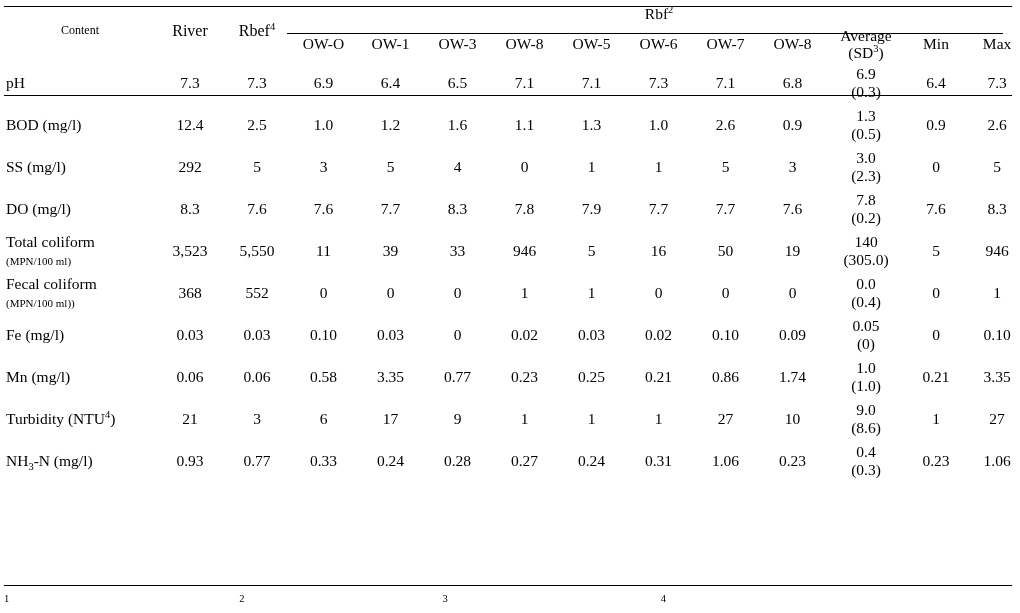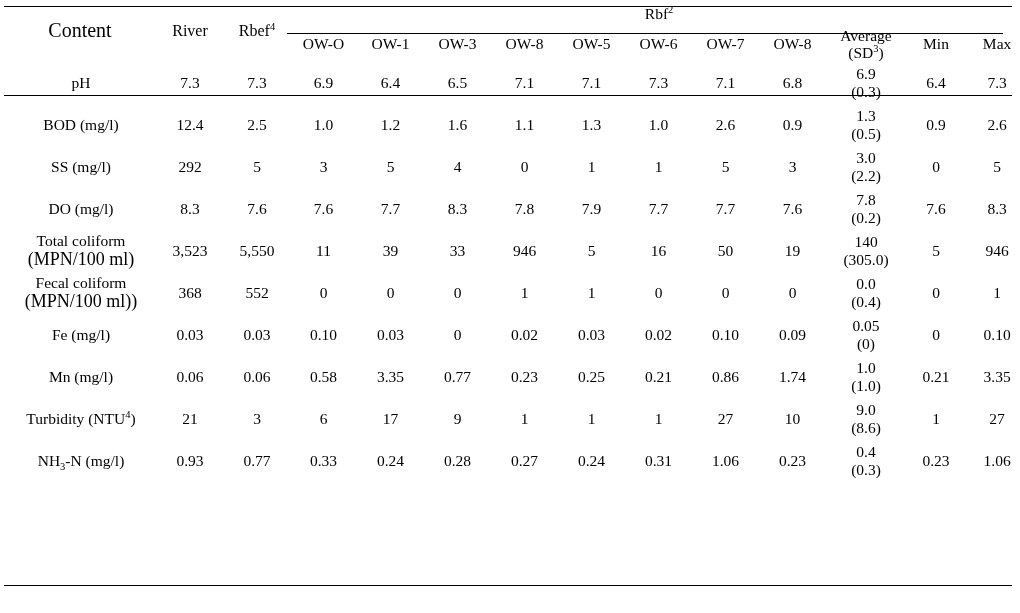--- a/index.html
+++ b/index.html
@@ -76,34 +76,34 @@
     height: 35px;
     font-size: 16px;
   }
   .hdr-sub {
     text-align: center;
     height: 30px;
     font-size: 15.5px;
   }
   .hdr-content {
     text-align: center;
-    font-size: 20px;
+    font-size: 12px;
   }
   tbody td {
     height: 42px;
     font-size: 15.5px;
     text-align: center;
   }
   tbody td.label {
-    text-align: center;
+    text-align: left;
     padding-left: 2px;
     line-height: 1.12;
   }
   .lbl-l2 {
-    font-size: 18px;
+    font-size: 11px;
   }
   .avgcell {
     line-height: 1.12;
     font-size: 15.5px;
   }
   .avgcell .sd {
     display: block;
   }
   sup {
     font-size: 10.5px;
@@ -247,21 +247,21 @@
         <td><span>5</span></td>
         <td><span>3</span></td>
         <td><span>5</span></td>
         <td><span>4</span></td>
         <td><span>0</span></td>
         <td><span>1</span></td>
         <td><span>1</span></td>
         <td><span>5</span></td>
         <td><span>3</span></td>
         <td>
-            <div class="avgcell"><span>3.0</span><span class="sd">(2.2)</span></div>
+            <div class="avgcell"><span>3.0</span><span class="sd">(2.3)</span></div>
           </td>
         <td><span>0</span></td>
         <td><span>5</span></td>
       </tr>
 
       <tr>
         <td class="label"><span>DO  (mg/l)</span></td>
         <td><span>8.3</span></td>
         <td><span>7.6</span></td>
         <td><span>7.6</span></td>
@@ -395,14 +395,20 @@
         <td>
             <div class="avgcell"><span>0.4</span><span class="sd">(0.3)</span></div>
           </td>
         <td><span>0.23</span></td>
         <td><span>1.06</span></td>
       </tr>
 
     </tbody>
   </table>
 
+  <div class="footnotes">
+    <span class="fn fn1"><sup>1</sup><span></span></span>
+    <span class="fn fn2"><sup>2</sup><span></span></span>
+    <span class="fn fn3"><sup>3</sup><span></span></span>
+    <span class="fn fn4"><sup>4</sup><span></span></span>
+  </div>
 
 </div>
 
 </body></html>

